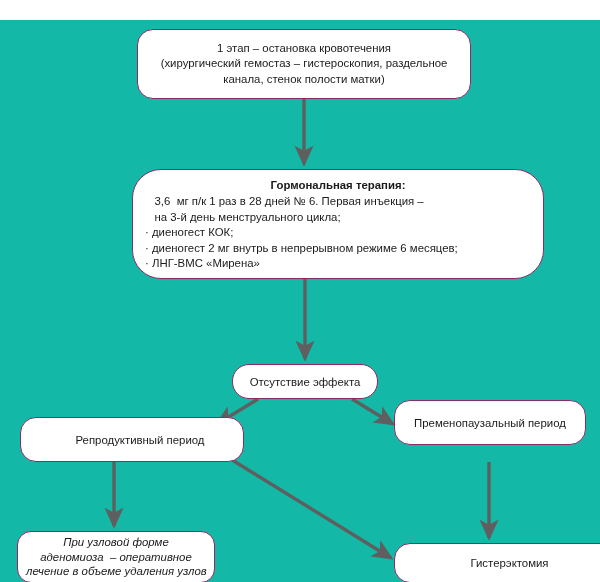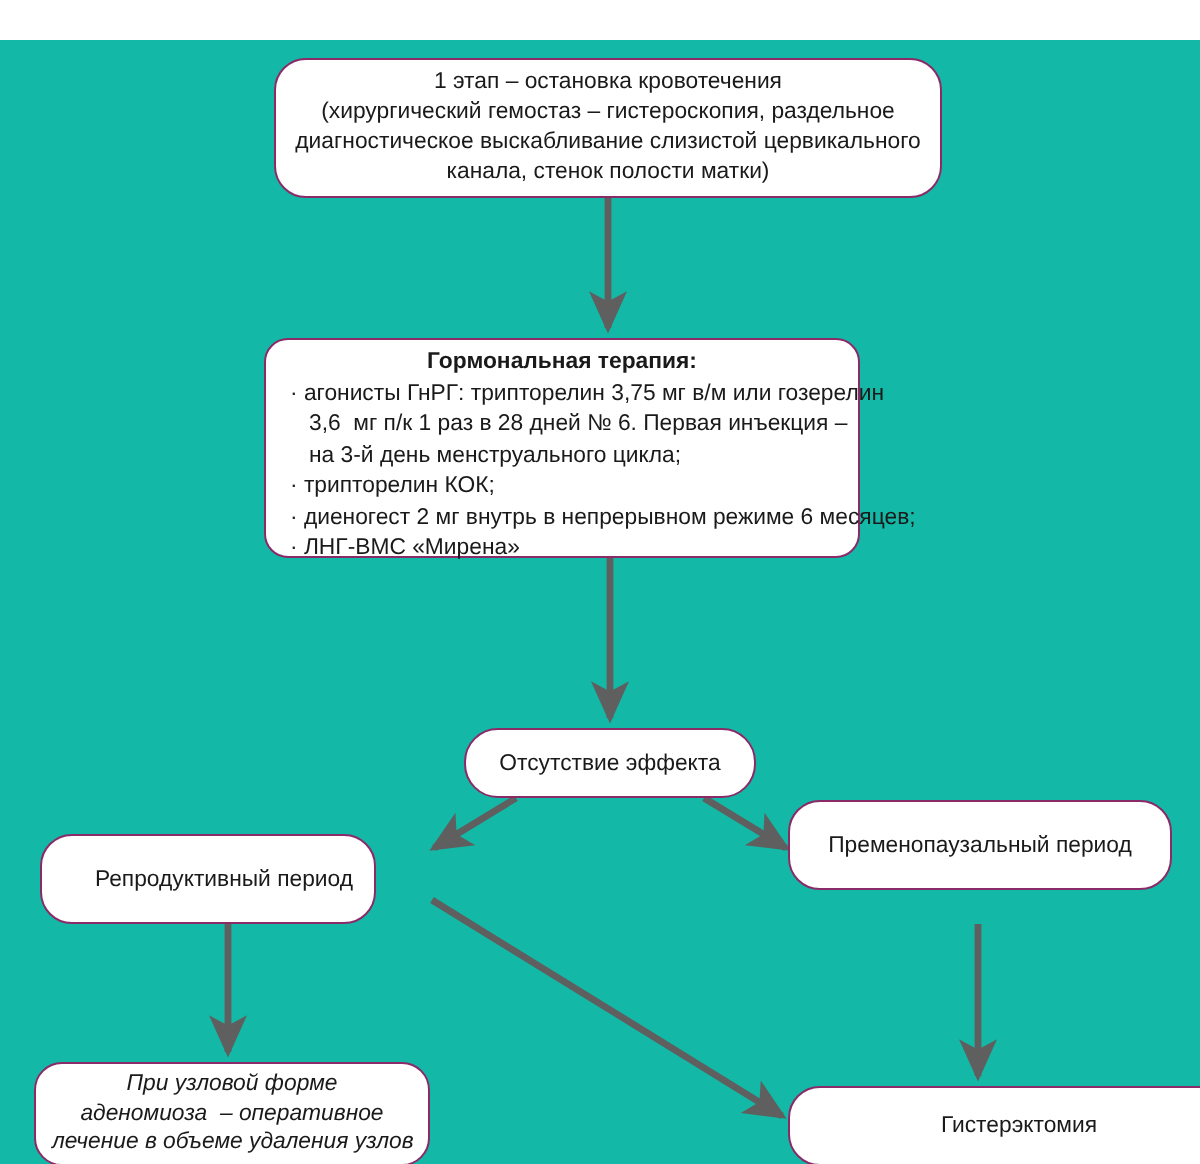--- a/index.html
+++ b/index.html
@@ -39,23 +39,23 @@
   
   #node-stage1 {
     left: 137px; top: 9px; width: 334px; height: 70px;
     border-radius: 16px;
   }
   #node-stage1 .inner {
     font-size: 11.4px;
     line-height: 15.2px;
   }
   #node-hormonal {
-    left: 132px; top: 149px; width: 298px; height: 110px;
-    border-radius: 12px;
-    align-items: center;
+    left: 132px; top: 149px; width: 412px; height: 110px;
+    border-radius: 29px;
+    align-items: flex-start;
   }
   #node-hormonal .inner {
     padding: 8px 12px 0 12px;
     font-size: 11.4px;
     line-height: 15.4px;
     text-align: left;
   }
   .hormonal-title {
     display: block;
     text-align: center;
@@ -66,21 +66,21 @@
     display: block;
     white-space: pre;
   }
   #node-noeffect {
     left: 232px; top: 344px; width: 146px; height: 35px;
     border-radius: 17px;
     align-items: center;
   }
   #node-noeffect .inner { font-size: 11.4px; }
   #node-reproductive {
-    left: 20px; top: 397px; width: 168px; height: 45px;
+    left: 20px; top: 397px; width: 224px; height: 45px;
     border-radius: 16px;
     padding-left: 16px;
   }
   #node-reproductive .inner { font-size: 11.4px; }
   #node-premenopausal {
     left: 394px; top: 380px; width: 192px; height: 45px;
     border-radius: 16px;
   }
   #node-premenopausal .inner { font-size: 11.4px; }
   #node-nodular {
@@ -130,32 +130,30 @@
 
     <line x1="216" y1="430" x2="391" y2="538" stroke="#5f5f5f" stroke-width="3.4" marker-end="url(#arrowhead)"></line>
 
     <line x1="489" y1="442" x2="489" y2="518" stroke="#5f5f5f" stroke-width="3.4" marker-end="url(#arrowhead)"></line>
   </svg>
 
   <div class="node" id="node-stage1">
     <div class="inner">
       <span class="hl">1 этап – остановка кровотечения</span>
       <span class="hl">(хирургический гемостаз – гистероскопия, раздельное</span>
-      <span class="hl">диагностическое выскабливание слизистой цервикального</span>
       <span class="hl">канала, стенок полости матки)</span>
     </div>
   </div>
 
   <div class="node" id="node-hormonal">
     <div class="inner">
       <span class="hormonal-title">Гормональная терапия:</span>
-      <span class="hl">· агонисты ГнРГ: трипторелин 3,75 мг в/м или гозерелин</span>
       <span class="hl">   3,6  мг п/к 1 раз в 28 дней № 6. Первая инъекция –</span>
       <span class="hl">   на 3-й день менструального цикла;</span>
-      <span class="hl">· трипторелин КОК;</span>
+      <span class="hl">· диеногест КОК;</span>
       <span class="hl">· диеногест 2 мг внутрь в непрерывном режиме 6 месяцев;</span>
       <span class="hl">· ЛНГ-ВМС «Мирена»</span>
     </div>
   </div>
 
   <div class="node" id="node-noeffect">
     <div class="inner">Отсутствие эффекта</div>
   </div>
 
   <div class="node" id="node-reproductive">

